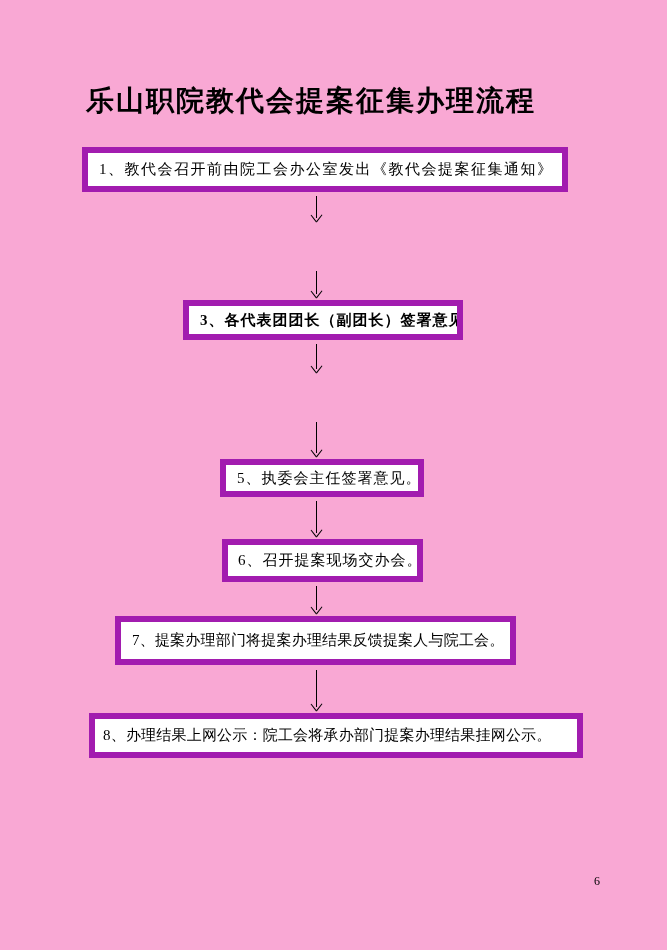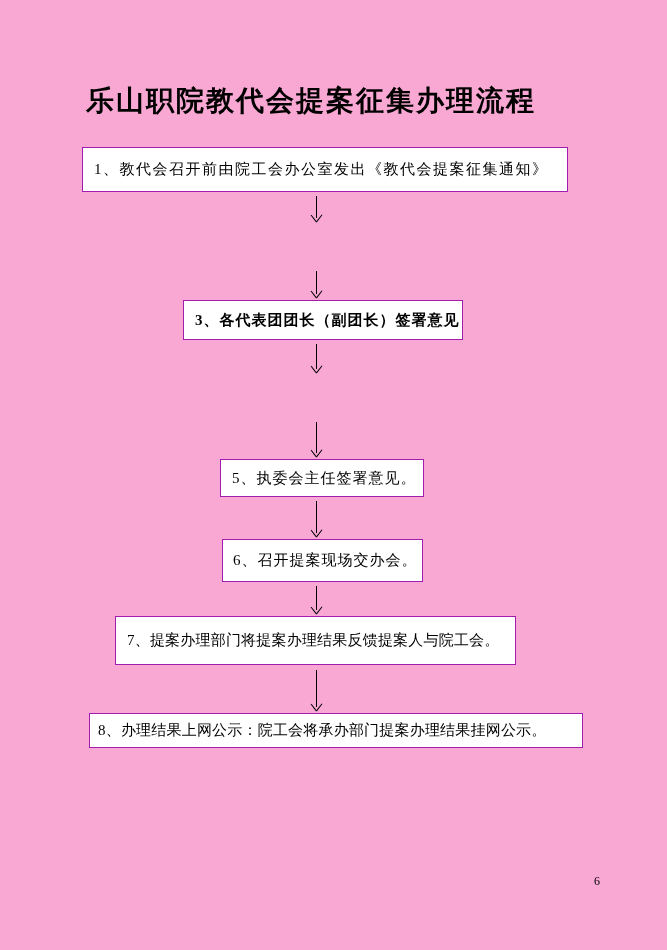--- a/index.html
+++ b/index.html
@@ -22,39 +22,39 @@
     text-align:center;
     font-size:28px;
     font-weight:bold;
     letter-spacing:2px;
     color:#000000;
     white-space:nowrap;
   }
   .flow-box {
     position:absolute;
     box-sizing:border-box;
-    border:1px solid #a21caf;
+    border:6px solid #a21caf;
     background:#ffffff;
     display:flex;
     align-items:center;
     font-size:15px;
     letter-spacing:1.5px;
     color:#000000;
     padding:0 4px 0 11px;
     white-space:nowrap;
     overflow:hidden;
   }
   .b1 { left:82px;  top:147px; width:486px; height:45px; }
   .b2 { left:82px;  top:223px; width:488px; height:44px; }
   .b3 { left:183px; top:300px; width:280px; height:40px; letter-spacing:1px;font-weight:bold; }
   .b4 { left:88px;  top:375px; width:496px; height:43px; letter-spacing:1px; }
   .b5 { left:220px; top:459px; width:204px; height:38px; letter-spacing:1px; }
   .b6 { left:222px; top:539px; width:201px; height:43px; letter-spacing:1px;padding-left:10px; }
   .b7 { left:115px; top:616px; width:401px; height:49px; letter-spacing:0.2px; }
-  .b8 { left:89px;  top:713px; width:494px; height:35px; letter-spacing:0.2px; padding-left:8px; }
+  .b8 { left:89px;  top:713px; width:494px; height:45px; letter-spacing:0.2px; padding-left:8px; }
 
   .arrow {
     position:absolute;
     left:309px;
     width:15px;
   }
   .arrow .shaft {
     position:absolute;
     left:7px; top:0; bottom:4px;
     width:1px;

